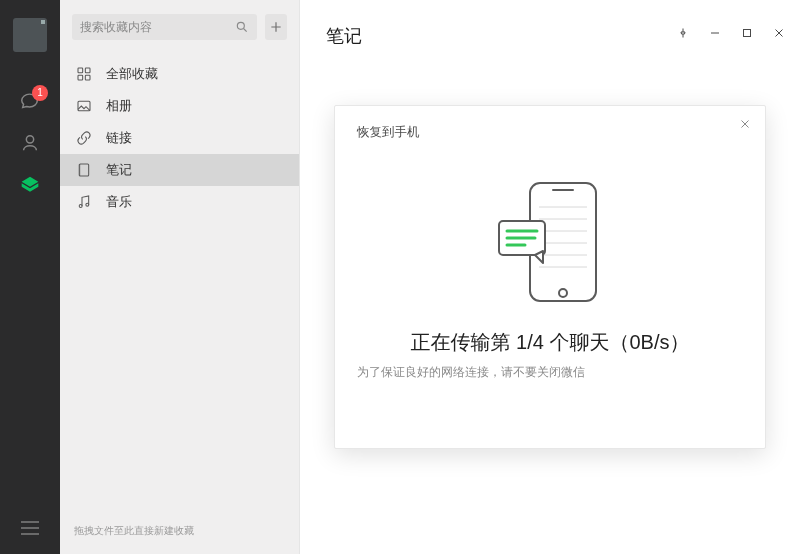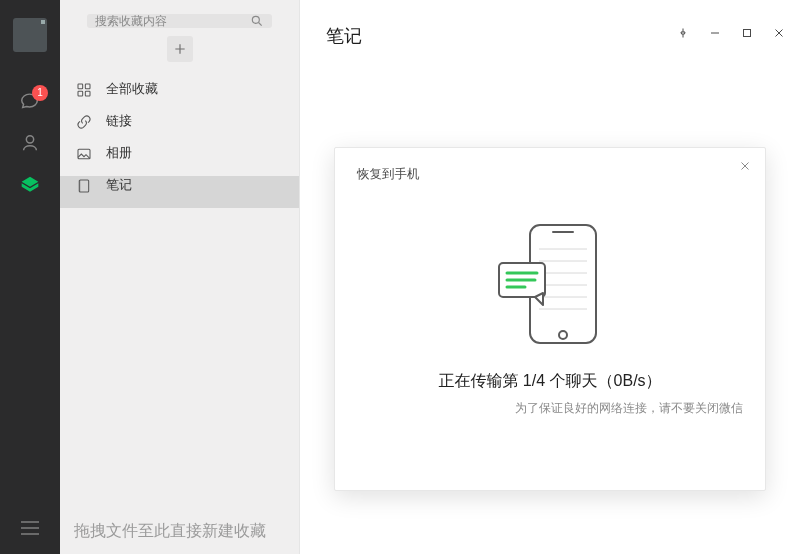--- a/index.html
+++ b/index.html
@@ -22,64 +22,63 @@
   }
   .rail-bottom { margin-top:auto; margin-bottom:14px; }
   .hamburger { width:18px; height:2px; background:#6a6a6a; position:relative; }
   .hamburger::before, .hamburger::after { content:""; position:absolute; left:0; width:18px; height:2px; background:#6a6a6a; }
   .hamburger::before { top:-6px; } .hamburger::after { top:6px; }
 
   .col2 {
     width: 240px; background:#f0efef; border-right:1px solid #e5e5e5; display:flex; flex-direction:column;
   }
   .searchrow {
-    display:flex; align-items:center; gap:8px; padding:14px 12px 12px 12px;flex-direction:column;
+    display:flex; align-items:center; gap:8px; padding:14px 12px 12px 12px;
   }
   .searchbox {
     flex:1; display:flex; align-items:center; background:#e4e3e3; border-radius:3px; height:26px; padding:0 8px;
   }
   .searchbox input { flex:1; border:none; background:transparent; outline:none; font-size:12px; color:#555; }
   .searchbox input::placeholder { color:#8a8a8a; }
   .addbtn {
     width:26px; height:26px; background:#e4e3e3; border-radius:3px; display:flex; align-items:center; justify-content:center; color:#6f6f6f; font-size:16px;
   }
   .navlist { padding-top:6px; }
   .navitem {
-    display:flex; align-items:flex-start; gap:12px; height:32px; padding:0 14px; color:#333; font-size:13px;
+    display:flex; align-items:center; gap:12px; height:32px; padding:0 14px; color:#333; font-size:13px;
   }
   .navitem .ic { width:20px; height:20px; display:flex; align-items:center; justify-content:center; color:#5a5a5a; }
   .navitem.selected { background:#d6d6d6; }
   .navspace { height:26px; }
   .footer {
-    margin-top:auto; padding:0 14px 14px 14px; font-size:16px; color:#9b9b9b; line-height:18px;
+    margin-top:auto; padding:0 14px 14px 14px; font-size:10px; color:#9b9b9b; line-height:18px;
   }
 
   .main { flex:1; background:#fff; position:relative; }
   .titlebar {
     position:absolute; top:0; left:0; right:0; height:60px; display:flex; align-items:center; justify-content:space-between; padding:0 14px 0 26px;
   }
   .maintitle { font-size:18px; color:#1f1f1f; font-weight:400; margin-top:12px;}
   .winbtns { display:flex; gap:18px; color:#4a4a4a; font-size:12px; align-items:flex-start; padding-top:6px;}
   .winbtns span { display:inline-flex; width:14px; height:14px; align-items:center; justify-content:center; }
 
   .modal-backdrop {
     position:absolute; inset:0;
   }
   .modal {
     position:absolute; left:50%; top:50%; transform:translate(-50%, -50%);
     width:432px; height:344px; background:#fff; border:1px solid #e7e7e7; border-radius:2px;
     box-shadow:0 6px 24px rgba(0,0,0,.12);
     padding:18px 22px;
-    margin-top:42px;
   }
   .modal-title { font-size:12.5px; color:#4a4a4a; }
   .modal-close { position:absolute; top:12px; right:14px; color:#8a8a8a; font-size:14px; }
   .phonefig { display:flex; justify-content:center; margin-top:36px; margin-bottom:22px; }
-  .status1 { text-align:center; font-size:16px; color:#222; margin-bottom:8px;}
-  .status2 { text-align:right; font-size:12px; color:#8a8a8a;}
+  .status1 { text-align:center; font-size:20px; color:#222; margin-bottom:8px;}
+  .status2 { text-align:left; font-size:12px; color:#8a8a8a;}
 
   svg { display:block; }
 </style>
 </head>
 <body>
 
 <div class="app">
 
   <div class="rail">
     <div class="avatar"></div>
@@ -129,43 +128,53 @@
               <rect x="3" y="3" width="7" height="7" rx="1" fill="none" stroke="currentColor" stroke-width="1.6"></rect>
               <rect x="14" y="3" width="7" height="7" rx="1" fill="none" stroke="currentColor" stroke-width="1.6"></rect>
               <rect x="3" y="14" width="7" height="7" rx="1" fill="none" stroke="currentColor" stroke-width="1.6"></rect>
               <rect x="14" y="14" width="7" height="7" rx="1" fill="none" stroke="currentColor" stroke-width="1.6"></rect>
             </svg>
           </span>
         <span>全部收藏</span>
       </div>
       <div class="navitem">
         <span class="ic">
+            <svg width="16" height="16" viewBox="0 0 24 24">
+              <rect x="3" y="5" width="18" height="14" rx="1.5" fill="none" stroke="currentColor" stroke-width="1.6"></rect>
+              <path fill="none" stroke="currentColor" stroke-width="1.6" d="m3 17 5-5 4 4 3-3 6 6"></path>
+            </svg>
+          </span>
+        <span>相册</span>
+      </div>
+      <div class="navitem">
+        <span class="ic">
             <svg width="18" height="16" viewBox="0 0 24 24">
               <path fill="none" stroke="currentColor" stroke-width="1.6" d="M10 14a5 5 0 0 1 0-7l3-3a5 5 0 0 1 7 7l-2 2M14 10a5 5 0 0 1 0 7l-3 3a5 5 0 0 1-7-7l2-2"></path>
             </svg>
           </span>
         <span>链接</span>
       </div>
-      <div class="navitem">
-        <span class="ic">
-            <svg width="16" height="16" viewBox="0 0 24 24">
-              <rect x="3" y="5" width="18" height="14" rx="1.5" fill="none" stroke="currentColor" stroke-width="1.6"></rect>
-              <path fill="none" stroke="currentColor" stroke-width="1.6" d="m3 17 5-5 4 4 3-3 6 6"></path>
-            </svg>
-          </span>
-        <span>相册</span>
-      </div>
       <div class="navitem selected">
         <span class="ic">
             <svg width="16" height="16" viewBox="0 0 24 24">
               <rect x="5" y="3" width="14" height="18" rx="1.5" fill="none" stroke="currentColor" stroke-width="1.6"></rect>
               <rect x="4" y="3" width="3" height="18" fill="currentColor" opacity=".25"></rect>
             </svg>
           </span>
         <span>笔记</span>
+      </div>
+      <div class="navitem">
+        <span class="ic">
+            <svg width="16" height="16" viewBox="0 0 24 24">
+              <path fill="none" stroke="currentColor" stroke-width="1.6" d="M9 18V5l10-2v13"></path>
+              <circle cx="7" cy="18" r="2.2" fill="none" stroke="currentColor" stroke-width="1.6"></circle>
+              <circle cx="17" cy="16" r="2.2" fill="none" stroke="currentColor" stroke-width="1.6"></circle>
+            </svg>
+          </span>
+        <span>音乐</span>
       </div>
       <div class="navspace"></div>
     </div>
 
     <div class="footer">
       <div>拖拽文件至此直接新建收藏</div>
     </div>
   </div>
 
   <div class="main">

